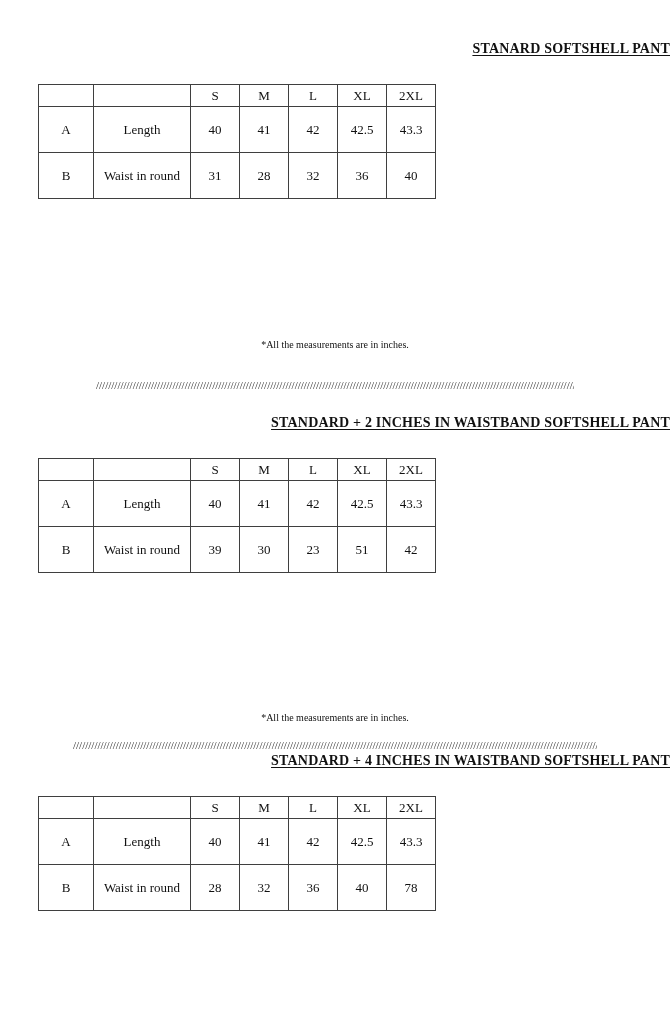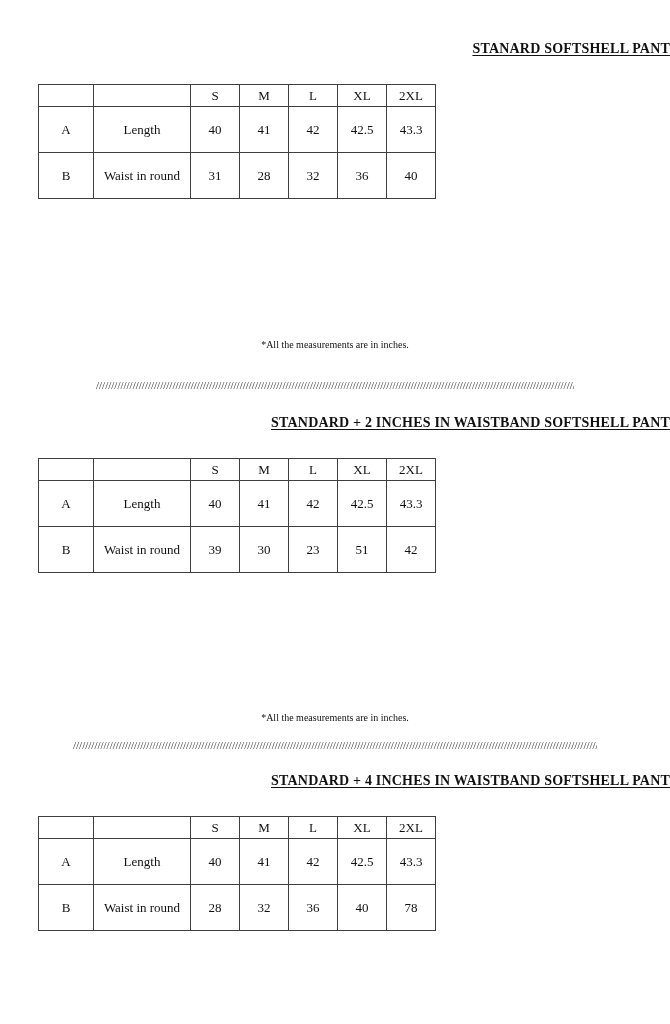--- a/index.html
+++ b/index.html
@@ -18,21 +18,21 @@
     font-weight: bold;
     text-align: right;
     text-decoration: underline;
     text-underline-offset: 2px;
     letter-spacing: 0.2px;
     line-height: 17px;
     color: #111111;
   }
   .t1 { padding-top: 40px; }
   .t2 { margin-top: 22px; }
-  .t3 { margin-top: 20px; }
+  .t3 { }
 
   table.size-table {
     border-collapse: collapse;
     table-layout: fixed;
     margin-left: 38px;
     margin-top: 27px;
   }
   table.size-table td {
     border: 1px solid #3f3f3f;
     text-align: center;

